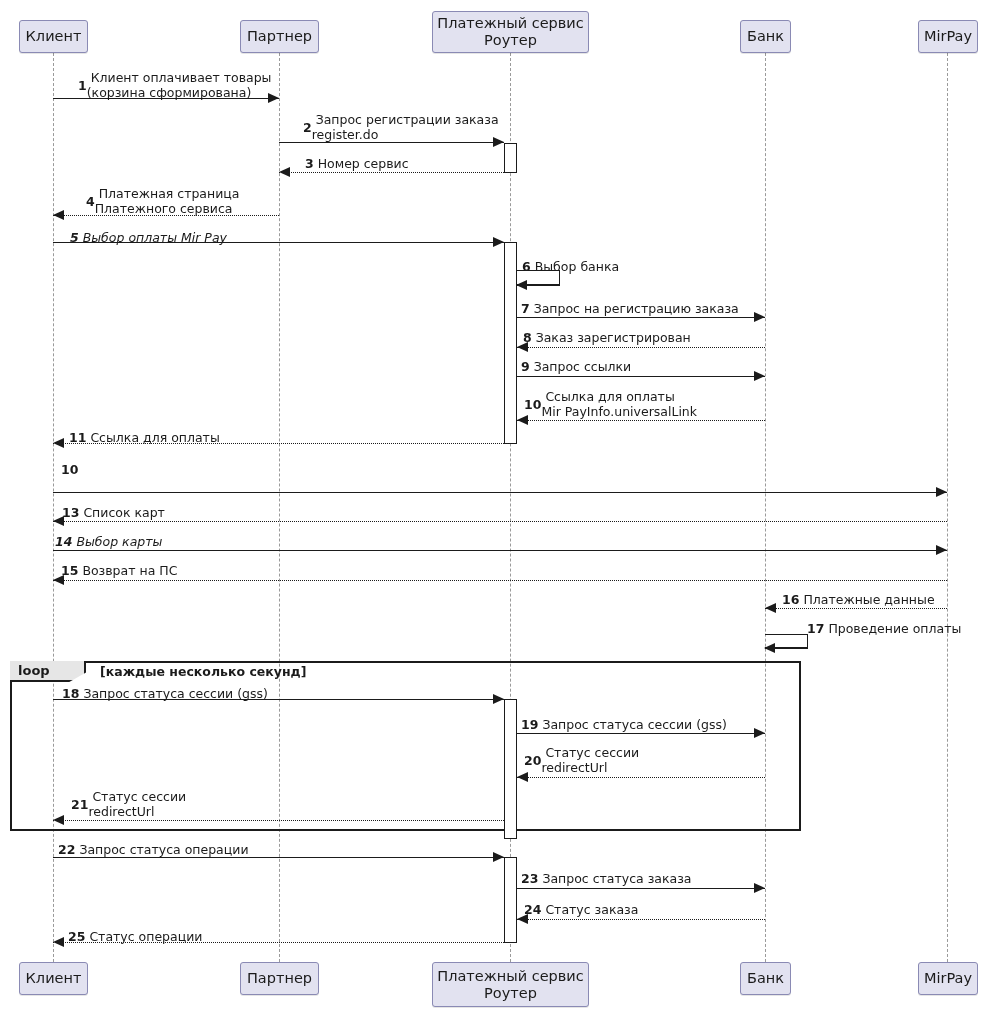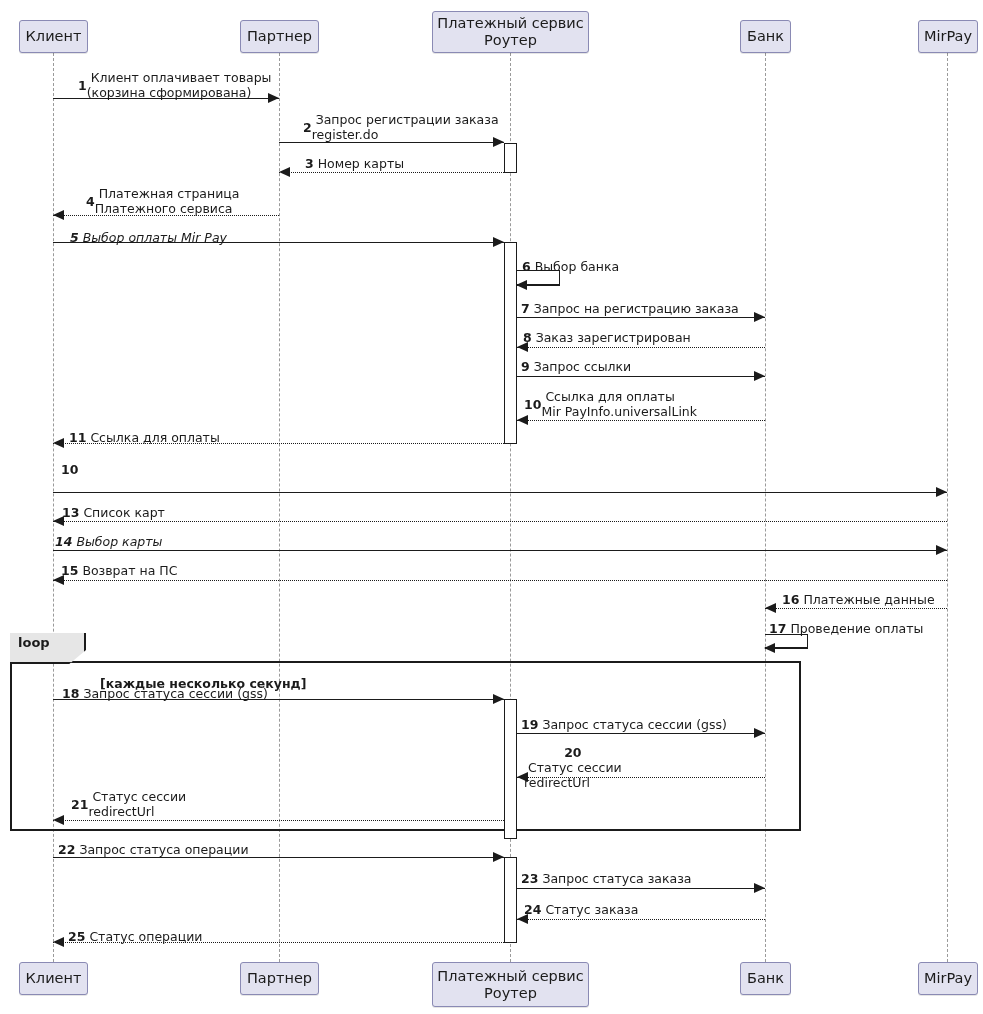--- a/index.html
+++ b/index.html
@@ -112,56 +112,55 @@
     line-height: 17px;
     clip-path: polygon(0 0, 100% 0, 100% 55%, 78% 100%, 0 100%);
   }
   .fragment-guard {
     position: absolute;
     font-size: 12.5px;
     font-weight: bold;
     color: #1b1b1b;
     white-space: pre;
     line-height: 15px;
-    margin-top: 12px;
   }
 </style>
 </head>
 <body>
 
 <div id="diagram-root">
   <div id="lifelines-layer">
       <div class="lifeline" style="left: 53px; top: 53px; height: 909px;"></div>
       <div class="lifeline" style="left: 279px; top: 53px; height: 909px;"></div>
       <div class="lifeline" style="left: 510px; top: 53px; height: 909px;"></div>
       <div class="lifeline" style="left: 765px; top: 53px; height: 909px;"></div>
       <div class="lifeline" style="left: 947px; top: 53px; height: 909px;"></div>
     </div>
   <div id="fragment-layer">
       <div class="fragment" style="left: 10px; top: 661px; width: 791px; height: 170px;"></div>
-      <div class="fragment-tab" style="left: 10px; top: 633px; width: 76px; height: 31px;">loop</div>
+      <div class="fragment-tab" style="left: 10px; top: 661px; width: 76px; height: 21px;">loop</div>
       <div class="fragment-guard" style="left: 100px; top: 664px;">[каждые несколько секунд]</div>
     </div>
   <div id="messages-layer">
       <div>
         <div class="msg-line" style="left: 53px; top: 98px; width: 226px;"></div>
         <div class="arrow-head right" style="top: 93px; left: 268px;"></div>
         <div class="msg-label two-line" style="left: 78px; top: 70px; display: flex; align-items: center;"><span class="num" style="align-self: center;">1</span><span class="txt" style="white-space: pre;"> Клиент оплачивает товары
 (корзина сформирована)</span></div>
       </div>
       <div>
         <div class="msg-line" style="left: 279px; top: 142px; width: 225px;"></div>
         <div class="arrow-head right" style="top: 137px; left: 493px;"></div>
         <div class="msg-label two-line" style="left: 303px; top: 112px; display: flex; align-items: center;"><span class="num" style="align-self: center;">2</span><span class="txt" style="white-space: pre;"> Запрос регистрации заказа
 register.do</span></div>
       </div>
       <div>
         <div class="msg-line dashed" style="left: 279px; top: 172px; width: 225px;"></div>
         <div class="arrow-head left" style="top: 167px; left: 279px;"></div>
-        <div class="msg-label" style="left: 305px; top: 156px;"><span class="num">3</span><span class="txt"> Номер карты</span></div>
+        <div class="msg-label" style="left: 305px; top: 156px;"><span class="num">3</span><span class="txt"> Номер сервис</span></div>
       </div>
       <div>
         <div class="msg-line dashed" style="left: 53px; top: 215px; width: 226px;"></div>
         <div class="arrow-head left" style="top: 210px; left: 53px;"></div>
         <div class="msg-label two-line" style="left: 86px; top: 186px; display: flex; align-items: center;"><span class="num" style="align-self: center;">4</span><span class="txt" style="white-space: pre;"> Платежная страница
 Платежного сервиса</span></div>
       </div>
       <div>
         <div class="msg-line" style="left: 53px; top: 242px; width: 451px;"></div>
         <div class="arrow-head right" style="top: 237px; left: 493px;"></div>
@@ -221,36 +220,36 @@
       </div>
       <div>
         <div class="msg-line dashed" style="left: 765px; top: 608px; width: 182px;"></div>
         <div class="arrow-head left" style="top: 603px; left: 765px;"></div>
         <div class="msg-label" style="left: 782px; top: 592px;"><span class="num">16</span><span class="txt"> Платежные данные</span></div>
       </div>
       <div>
         <div class="self-msg" style="left: 765px; top: 634px; width: 43px; height: 14px;"></div>
         <div class="arrow-head left" style="left: 764px; top: 643px;"></div>
         <div class="msg-line" style="left: 765px; top: 648px; width: 43px;"></div>
-        <div class="msg-label" style="left: 769px; top: 621px;"><span class="num">17</span><span class="txt"> Проведение оплаты</span></div>
+        <div class="msg-label" style="left: 807px; top: 621px;"><span class="num">17</span><span class="txt"> Проведение оплаты</span></div>
       </div>
       <div>
         <div class="msg-line" style="left: 53px; top: 699px; width: 451px;"></div>
         <div class="arrow-head right" style="top: 694px; left: 493px;"></div>
         <div class="msg-label" style="left: 62px; top: 686px;"><span class="num">18</span><span class="txt"> Запрос статуса сессии (gss)</span></div>
       </div>
       <div>
         <div class="msg-line" style="left: 517px; top: 733px; width: 248px;"></div>
         <div class="arrow-head right" style="top: 728px; left: 754px;"></div>
         <div class="msg-label" style="left: 521px; top: 717px;"><span class="num">19</span><span class="txt"> Запрос статуса сессии (gss)</span></div>
       </div>
       <div>
         <div class="msg-line dashed" style="left: 517px; top: 777px; width: 248px;"></div>
         <div class="arrow-head left" style="top: 772px; left: 517px;"></div>
-        <div class="msg-label two-line" style="left: 524px; top: 745px; display: flex; align-items: center; flex-direction: column;"><span class="num" style="align-self: center;">20</span><span class="txt" style="white-space: pre;"> Статус сессии
+        <div class="msg-label two-line" style="left: 524px; top: 745px; display: flex; align-items: center;"><span class="num" style="align-self: center;">20</span><span class="txt" style="white-space: pre;"> Статус сессии
 redirectUrl</span></div>
       </div>
       <div>
         <div class="msg-line dashed" style="left: 53px; top: 820px; width: 451px;"></div>
         <div class="arrow-head left" style="top: 815px; left: 53px;"></div>
         <div class="msg-label two-line" style="left: 71px; top: 789px; display: flex; "><span class="num" style="align-self: center;">21</span><span class="txt" style="white-space: pre;"> Статус сессии
 redirectUrl</span></div>
       </div>
       <div>
         <div class="msg-line" style="left: 53px; top: 857px; width: 451px;"></div>

